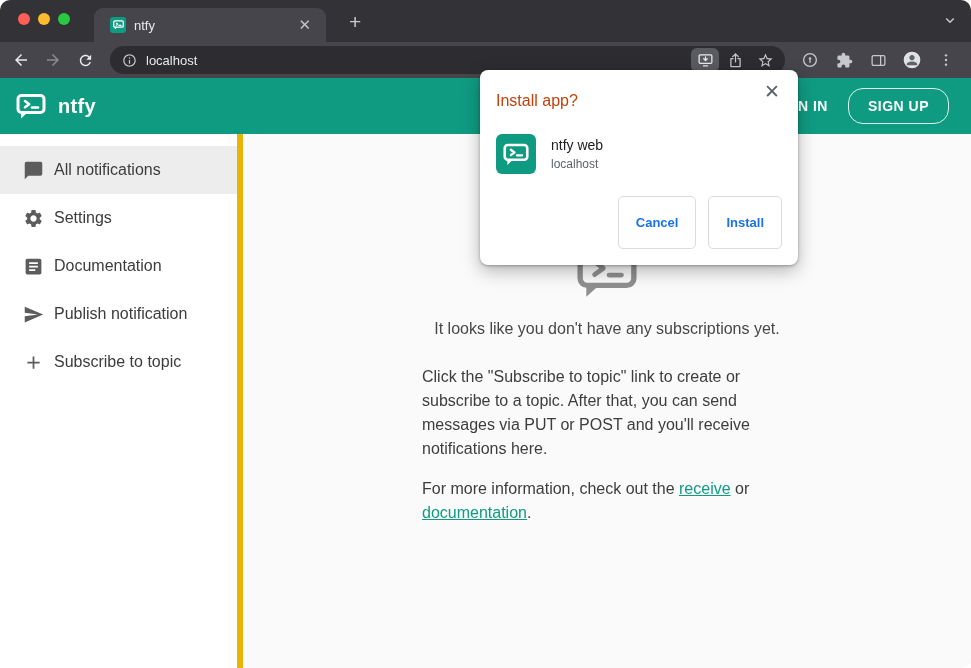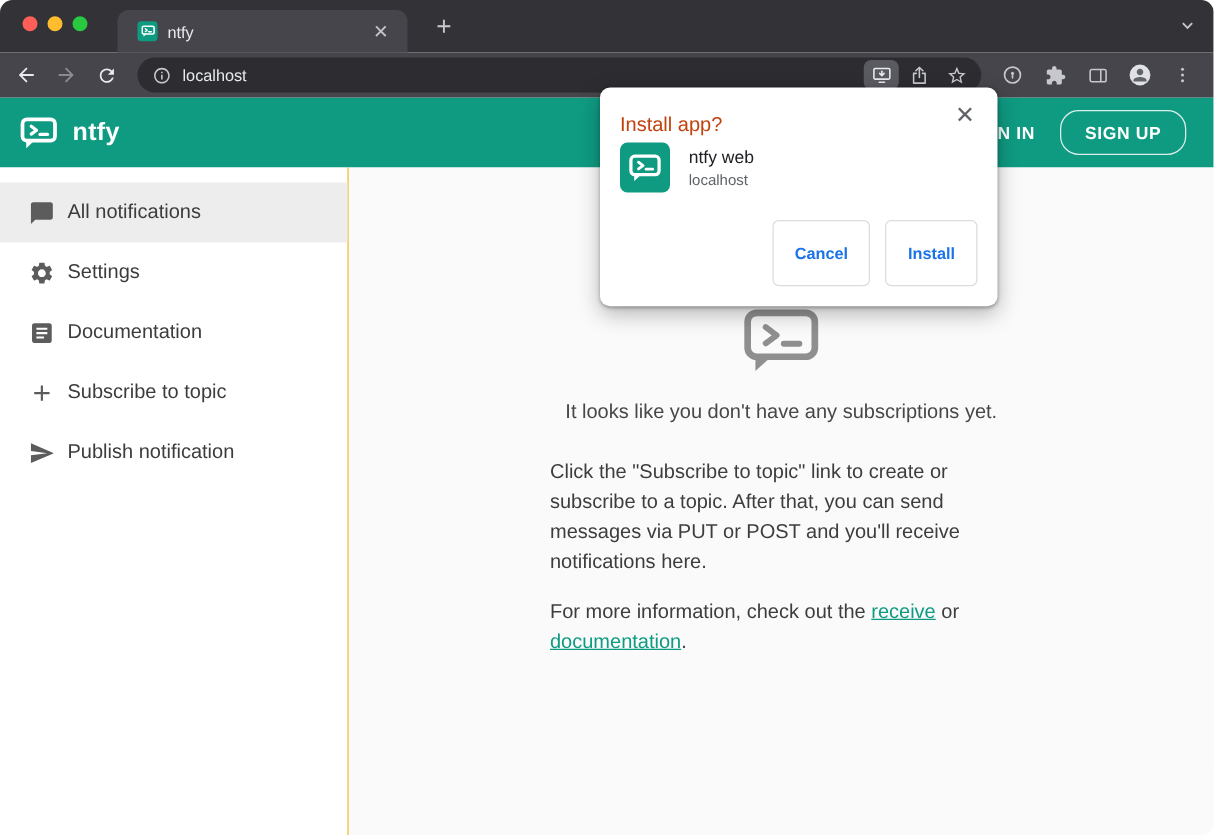--- a/index.html
+++ b/index.html
@@ -30,39 +30,39 @@
 
   
   .appbar { height:56px; background:var(--brand,#0f9b82); display:flex; align-items:center; padding:0 16px; color:#fff; }
   .brandlogo { display:flex; align-items:center; color:#fff; }
   .brandname { font-size:20px; font-weight:bold; margin-left:12px; letter-spacing:.3px; }
   .signin { margin-left:auto; font-size:14px; font-weight:bold; letter-spacing:.5px; padding:8px 8px; }
   .signup { font-size:14px; font-weight:bold; letter-spacing:.5px; color:#fff; background:transparent; border:1.5px solid rgba(255,255,255,.85); border-radius:15px; padding:9px 19px; margin-left:12px; margin-right:6px; }
 
   
   .appbody { display:flex; height:534px; }
-  .sidebar { width:279px; background:#fff; border-right:1px solid #eab308; padding-top:12px; }
+  .sidebar { width:243px; background:#fff; border-right:6px solid #eab308; padding-top:12px; }
   .side-item { height:48px; display:flex; align-items:center; padding-left:21px; }
   .side-item.selected { background:#ededed; }
   .sicon { width:24px; height:24px; color:#5c5c5c; display:flex; align-items:center; justify-content:center; }
   .slabel { font-size:16px; color:#3c3c3c; margin-left:9px; }
 
   .content { flex:1; background:#fafafa; }
   .empty { width:400px; margin:112px auto 0; text-align:center; }
   .bigicon { color:#8f8f8f; }
   .empty h2 { font-size:16px; font-weight:400; color:#474747; line-height:1.33; margin:14px auto 0; max-width:400px; }
   .para { width:370px; margin:26px auto 0; text-align:left; font-size:16px; line-height:24px; color:#3d3d3d; }
   .para.second { margin-top:16px; }
   .tlink { color:var(--link,#0f9b82); text-decoration:underline; cursor:pointer; }
 
   
   .dialog { position:absolute; left:480px; top:70px; width:318px; background:#fff; border-radius:8px; box-shadow:0 1px 3px rgba(0,0,0,.3), 0 6px 18px rgba(0,0,0,.28); padding:16px; z-index:50; }
   .dtitle { font-size:16px; font-weight:500; color:#c2410c; margin-top:6px; }
   .dclose { position:absolute; right:12px; top:8px; color:#5f6368; font-size:19px; padding:2px 6px; }
-  .drow { display:flex; align-items:center; gap:15px; margin-top:4px; }
+  .drow { display:flex; align-items:center; gap:15px; margin-top:24px; }
   .dappicon { width:40px; height:40px; border-radius:6px; background:var(--brand,#0f9b82); display:flex; align-items:center; justify-content:center; color:#fff; flex:none; }
   .dname { font-size:14px; color:#202124; }
   .dorigin { font-size:12px; color:#5f6368; margin-top:4px; }
   .dactions { display:flex; justify-content:flex-end; gap:12px; margin-top:22px; }
   .dbtn { font-family:"Liberation Sans", sans-serif; font-size:13px; font-weight:bold; color:var(--dialog_accent,#1a73e8); background:#fff; border:1px solid #dadce0; border-radius:5px; padding:18px 17px; }
 </style>
 </head>
 <body>
 
 <div class="window">
@@ -210,32 +210,32 @@
         <span class="sicon">
           <svg width="21" height="21" viewBox="0 0 24 24" fill="currentColor">
               <path d="M19 3H5c-1.1 0-2 .9-2 2v14c0 1.1.9 2 2 2h14c1.1 0 2-.9 2-2V5c0-1.1-.9-2-2-2zm-5 14H7v-2h7v2zm3-4H7v-2h10v2zm0-4H7V7h10v2z"></path>
             </svg>
         </span>
         <span class="slabel">Documentation</span>
       </div>
       <div class="side-item">
         <span class="sicon">
           <svg width="21" height="21" viewBox="0 0 24 24" fill="currentColor">
+              <path d="M2.01 21L23 12 2.01 3 2 10l15 2-15 2z"></path>
+            </svg>
+        </span>
+        <span class="slabel">Publish notification</span>
+      </div>
+      <div class="side-item">
+        <span class="sicon">
+          <svg width="21" height="21" viewBox="0 0 24 24" fill="currentColor">
               <path d="M19 13h-6v6h-2v-6H5v-2h6V5h2v6h6v2z"></path>
             </svg>
         </span>
         <span class="slabel">Subscribe to topic</span>
-      </div>
-      <div class="side-item">
-        <span class="sicon">
-          <svg width="21" height="21" viewBox="0 0 24 24" fill="currentColor">
-              <path d="M2.01 21L23 12 2.01 3 2 10l15 2-15 2z"></path>
-            </svg>
-        </span>
-        <span class="slabel">Publish notification</span>
       </div>
     </nav>
 
     <main class="content">
       <div class="empty">
         <span class="bigicon">
           <svg width="62" height="54" viewBox="0 0 30 26" fill="none" stroke="currentColor">
               <rect x="2" y="2" width="26" height="17" rx="3.5" stroke-width="2.6"></rect>
               <path d="M9 7.5l4.2 3.2L9 13.8" stroke-width="2.3" fill="none" stroke-linecap="round" stroke-linejoin="round"></path>
               <path d="M16 14h6" stroke-width="2.3" stroke-linecap="round"></path>

